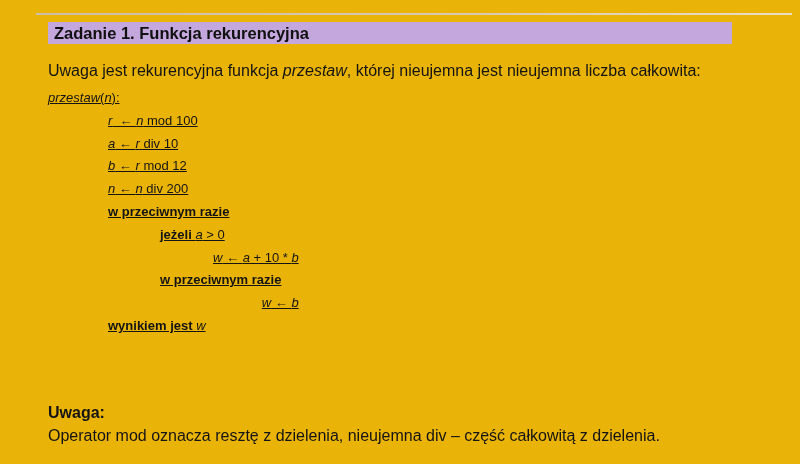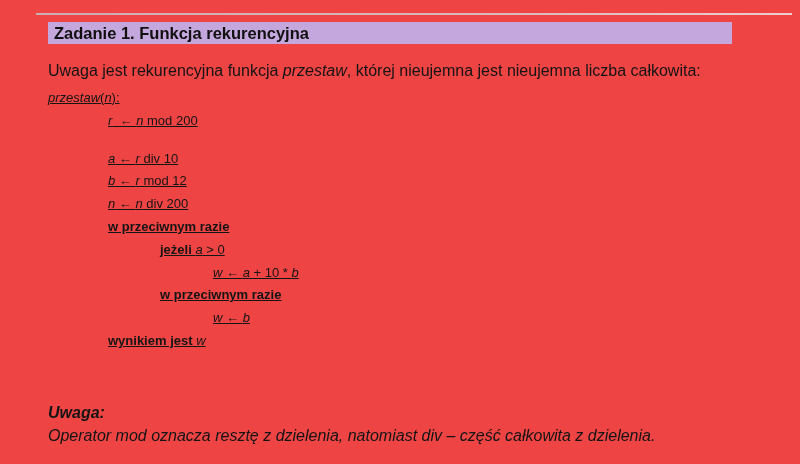--- a/index.html
+++ b/index.html
@@ -6,21 +6,21 @@
     margin: 0;
     padding: 0;
     background: #ffffff;
     font-family: "Liberation Sans", sans-serif;
     color: #141414;
   }
   .page {
     position: relative;
     width: 800px;
     height: 464px;
-    background: #ef4444;
+    background: #eab308;
     overflow: hidden;
   }
   .top-rule {
     position: absolute;
     left: 36px;
     top: 13px;
     width: 756px;
     height: 2px;
     background: linear-gradient(to right, #c6bfc6 0%, #d5ced3 60%, #eee4e6 100%);
     opacity: 0.85;
@@ -61,47 +61,46 @@
   }
   .seg-i { font-style: italic; }
   .seg-b { font-weight: bold; }
   .note {
     position: absolute;
     left: 48px;
     top: 402px;
     width: 730px;
     font-size: 16px;
     line-height: 22.5px;
-    font-style: italic;
   }
   .note-label { font-weight: bold; }
 </style>
 </head>
 <body>
 
 <div class="page">
   <div class="top-rule"></div>
 
   <div class="task-header" style="background-color: rgb(196, 167, 220);">
     <span>Zadanie 1. Funkcja rekurencyjna</span>
   </div>
 
   <p class="intro"><span>Uwaga jest rekurencyjna funkcja </span><span class="seg-i">przestaw</span><span>, której nieujemna jest nieujemna liczba całkowita:</span></p>
 
   <div class="code">
       <div class="line" style="padding-left: 0px;"><span class="seg-i">przestaw</span><span>(</span><span class="seg-i">n</span><span>):</span></div>
-      <div class="line" style="padding-left: 60px;"><span class="seg-i">r</span><span>  ← </span><span class="seg-i">n</span><span> mod 200</span></div>
-      <div class="line" style="padding-left: 60px; margin-top: 15px;"><span class="seg-i">a</span><span> ← </span><span class="seg-i">r</span><span> div 10</span></div>
+      <div class="line" style="padding-left: 60px;"><span class="seg-i">r</span><span>  ← </span><span class="seg-i">n</span><span> mod 100</span></div>
+      <div class="line" style="padding-left: 60px;"><span class="seg-i">a</span><span> ← </span><span class="seg-i">r</span><span> div 10</span></div>
       <div class="line" style="padding-left: 60px;"><span class="seg-i">b</span><span> ← </span><span class="seg-i">r</span><span> mod 12</span></div>
       <div class="line" style="padding-left: 60px;"><span class="seg-i">n</span><span> ← </span><span class="seg-i">n</span><span> div 200</span></div>
       <div class="line" style="padding-left: 60px;"><span class="seg-b">w przeciwnym razie</span></div>
       <div class="line" style="padding-left: 112px;"><span class="seg-b">jeżeli </span><span class="seg-i">a</span><span> &gt; 0</span></div>
       <div class="line" style="padding-left: 165px;"><span class="seg-i">w</span><span> ← </span><span class="seg-i">a</span><span> + 10 * </span><span class="seg-i">b</span></div>
       <div class="line" style="padding-left: 112px;"><span class="seg-b">w przeciwnym razie</span></div>
-      <div class="line" style="padding-left: 165px;"><span class="seg-i">w</span><span> ← </span><span class="seg-i">b</span></div>
+      <div class="line" style="padding-left: 165px; text-align: right;"><span class="seg-i">w</span><span> ← </span><span class="seg-i">b</span></div>
       <div class="line" style="padding-left: 60px;"><span class="seg-b">wynikiem jest </span><span class="seg-i">w</span></div>
     </div>
 
   <div class="note">
     <div class="note-label">Uwaga:</div>
-    <div class="note-text">Operator mod oznacza resztę z dzielenia, natomiast div – część całkowita z dzielenia.</div>
+    <div class="note-text">Operator mod oznacza resztę z dzielenia, nieujemna div – część całkowitą z dzielenia.</div>
   </div>
 </div>
 
 </body></html>

